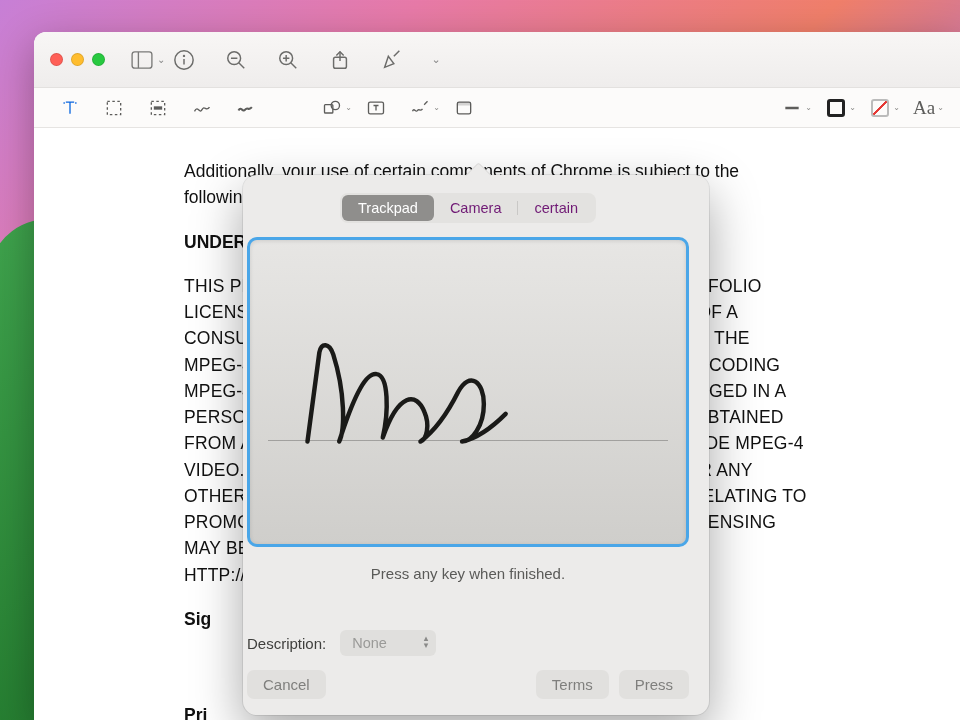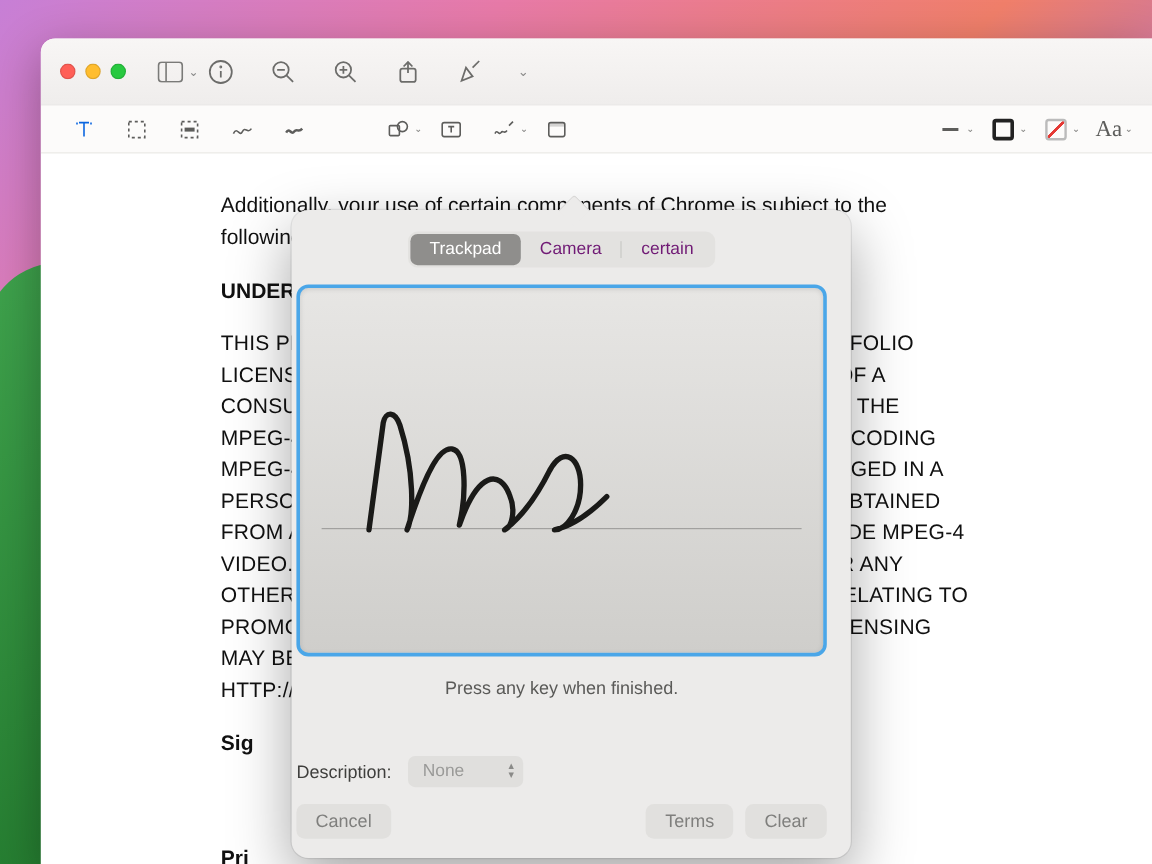--- a/index.html
+++ b/index.html
@@ -300,17 +300,17 @@
       <div class="desc-select">
         <span>None</span>
         <span class="updn">▴<br>▾</span>
       </div>
     </div>
 
     <div class="btn-row">
       <div class="btn">Cancel</div>
       <div class="spacer"></div>
       <div class="btn">Terms</div>
-      <div class="btn">Clear</div>
+      <div class="btn">Press</div>
     </div>
   </div>
 
 </div>
 
 </body></html>

